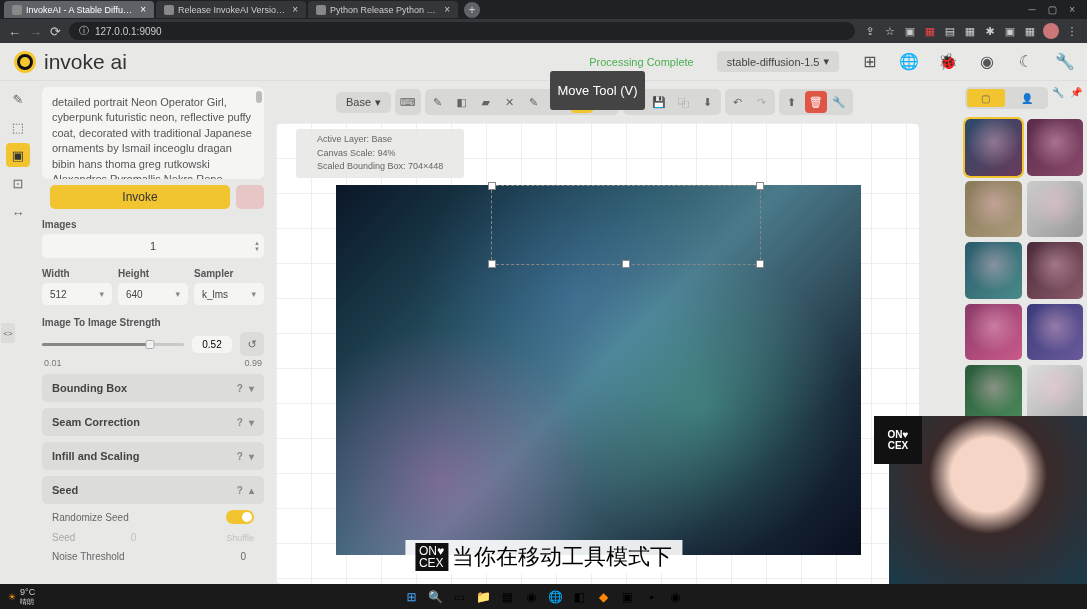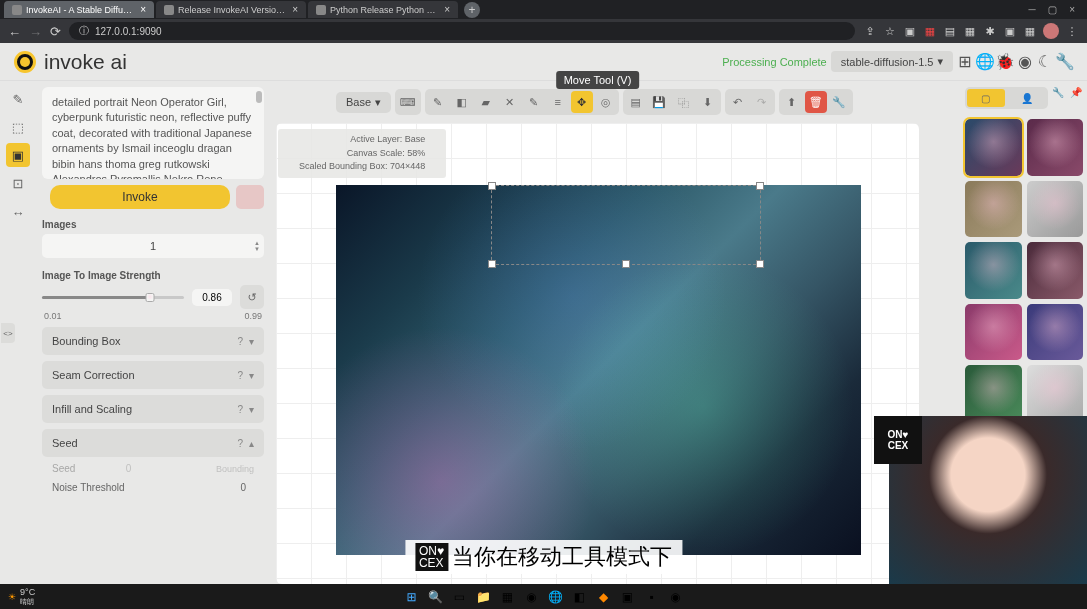--- a/index.html
+++ b/index.html
@@ -21,78 +21,78 @@
 .ext-icons { display:flex; gap:6px; align-items:center; }
 .ext-icons span { width:14px; height:14px; display:flex; align-items:center; justify-content:center; color:#ccc; font-size:11px; }
 
 
 .app { background:#f0f0f0; height:541px; position:relative; }
 .app-header { height:38px; background:#e8e8e7; display:flex; align-items:center; padding:12px 14px; border-bottom:1px solid #ddd; }
 .logo { display:flex; align-items:center; gap:8px; }
 .logo-circle { width:22px; height:22px; border-radius:50%; background:#111; border:3px solid #f7c52d; position:relative; }
 .logo-circle::after { content:''; position:absolute; inset:3px; border-radius:50%; background:#f7c52d; }
 .logo-text { font-size:21px; color:#333; font-weight:400; }
-.header-right { margin-left:auto; display:flex; align-items:center; gap:4px; }
+.header-right { margin-left:auto; display:flex; align-items:center; gap:23px; }
 .status { color:#4caf50; font-size:11px; font-weight:500; }
 .model-chip { background:#d8d8d6; border-radius:4px; padding:4px 10px; font-size:11px; color:#444; display:flex; align-items:center; gap:4px; }
 .hdr-icon { width:16px; height:16px; color:#555; cursor:pointer; display:flex; align-items:center; justify-content:center; }
 
 .app-body { display:flex; height:503px; }
 
 
 .left-strip { width:36px; background:#e8e8e7; display:flex; flex-direction:column; align-items:center; padding-top:6px; gap:4px; }
 .strip-btn { width:24px; height:24px; border-radius:4px; display:flex; align-items:center; justify-content:center; color:#666; cursor:pointer; font-size:13px; }
 .strip-btn.active { background:#f2c530; color:#333; }
 
 
 .left-panel { width:234px; background:#e8e8e7; padding:6px; overflow:hidden; }
 .prompt-box { background:#f5f5f4; border-radius:6px; padding:8px 10px; font-size:11px; color:#555; height:92px; overflow:hidden; line-height:1.4; position:relative; }
 .prompt-box .scroll { position:absolute; right:2px; top:4px; width:6px; height:12px; background:#bbb; border-radius:3px; }
 .invoke-row { display:flex; gap:6px; margin-top:6px; }
-.invoke-btn { flex:1; background:#f2c530; border:none; border-radius:10px; height:24px; font-size:12px; font-weight:500; color:#333; cursor:pointer;margin-left:8px; }
+.invoke-btn { flex:1; background:#f2c530; border:none; border-radius:5px; height:24px; font-size:12px; font-weight:500; color:#333; cursor:pointer;margin-left:8px; }
 .cancel-btn { width:28px; background:#e5a5a5; border-radius:5px; opacity:0.5; }
 
 .param-row { display:flex; gap:6px; margin-top:10px; }
 .param-col { flex:1; }
 .plabel { font-size:10px; color:#555; font-weight:700; margin-bottom:4px; }
 .pinput { background:#f5f5f4; border-radius:5px; height:24px; display:flex; align-items:center; justify-content:center; font-size:11px; color:#444; position:relative; }
 .pinput .stepper { position:absolute; right:4px; display:flex; flex-direction:column; font-size:6px; color:#888; }
 .psel { background:#f5f5f4; border-radius:5px; height:22px; display:flex; align-items:center; padding:0 8px; font-size:10px; color:#444; justify-content:space-between; }
 .psel::after { content:'▾'; font-size:9px; color:#888; }
 
 .slider-row { margin-top:12px; }
 .slider-track { display:flex; align-items:center; gap:8px; margin-top:4px; }
 .track { flex:1; height:3px; background:#c8c8c8; border-radius:2px; position:relative; }
 .track .fill { height:100%; background:#888; border-radius:2px; }
 .track .thumb { position:absolute; top:-3px; width:9px; height:9px; background:#f5f5f4; border:1px solid #aaa; border-radius:2px; transform:translateX(-50%); }
 .sval { background:#f5f5f4; border-radius:5px; padding:3px 8px; font-size:10px; width:40px; text-align:center; position:relative; }
 .reset-btn { width:24px; height:24px; background:#dcdcda; border-radius:5px; display:flex; align-items:center; justify-content:center; font-size:11px; color:#666; }
 .range-labels { display:flex; justify-content:space-between; font-size:9px; color:#777; margin-top:2px; padding:0 2px; }
 
-.accordion { background:#dcdcda; border-radius:5px; margin-top:6px; padding:8px 10px; font-size:11px; color:#444; display:flex; align-items:center; justify-content:space-between; }
+.accordion { background:#dcdcda; border-radius:5px; margin-top:6px; padding:8px 10px; font-size:11px; color:#444; display:flex; align-items:center; justify-content:space-between;font-weight:bold; }
 .acc-icons { display:flex; gap:6px; color:#888; font-size:10px; }
 .acc-sub { padding:6px 10px 2px; font-size:10px; color:#666; display:flex; align-items:center; justify-content:space-between; }
 .toggle { width:28px; height:14px; background:#f2c530; border-radius:7px; position:relative; }
 .toggle::after { content:''; position:absolute; right:2px; top:2px; width:10px; height:10px; background:#fff; border-radius:50%; }
 .seed-input { display:flex; align-items:center; gap:8px; }
 .seed-input input { border:none; background:transparent; width:40px; font-size:10px; color:#999; }
 .shuffle { font-size:9px; color:#999; }
 
 
 .canvas-wrap { flex:1; background:#e8e8e7; padding:6px 6px 0; display:flex; flex-direction:column; }
 .canvas-toolbar { height:30px; display:flex; align-items:center; gap:4px; padding:0 60px; position:relative; }
 .tgroup { display:flex; gap:2px; background:#d8d8d6; border-radius:5px; padding:2px; }
 .tbtn { width:22px; height:22px; border-radius:4px; display:flex; align-items:center; justify-content:center; color:#666; font-size:11px; cursor:pointer; }
 .tbtn.active { background:#f2c530; color:#333; }
 .tbtn.red { background:#e05646; color:#fff; }
 .layer-sel { background:#d8d8d6; border-radius:5px; padding:4px 10px; font-size:11px; color:#444; display:flex; align-items:center; gap:4px; }
-.tooltip { position:absolute; top:-16px; left:50%; transform:translateX(-50%); background:#444; color:#fff; font-size:11px; padding:3px 8px; border-radius:3px; white-space:nowrap; z-index:10; }
+.tooltip { position:absolute; top:-16px; left:50%; transform:translateX(-50%); background:#444; color:#fff; font-size:13px; padding:12px 8px; border-radius:3px; white-space:nowrap; z-index:10; }
 
 .canvas-area { flex:1; background:#fff; border-radius:6px; margin-top:6px; position:relative; overflow:hidden; background-image:linear-gradient(#eee 1px,transparent 1px),linear-gradient(90deg,#eee 1px,transparent 1px); background-size:35px 35px; }
-.canvas-info { position:absolute; top:6px; left:2px; background:rgba(230,230,228,0.85); padding:4px 21px; font-size:9px; color:#666; line-height:1.5; z-index:5; border-radius:3px;text-align:right; }
+.canvas-info { position:absolute; top:6px; left:20px; background:rgba(230,230,228,0.85); padding:4px 21px; font-size:9px; color:#666; line-height:1.5; z-index:5; border-radius:3px; }
 .canvas-img { position:absolute; top:62px; left:60px; width:525px; height:370px; background:linear-gradient(135deg,#0a1628 0%,#1a3a4a 20%,#2d5a6a 35%,#4a7a8a 50%,#355565 65%,#1a2a3a 80%,#0a1020 100%); }
 .canvas-img::before { content:''; position:absolute; inset:0; background:radial-gradient(circle at 20% 80%,rgba(255,100,200,0.3),transparent 30%),radial-gradient(circle at 70% 60%,rgba(100,255,200,0.25),transparent 35%),radial-gradient(circle at 45% 30%,rgba(100,150,255,0.2),transparent 40%); }
 .bbox { position:absolute; border:1px dashed #888; }
 .bbox .handle { position:absolute; width:8px; height:8px; background:#fff; border:1px solid #888; }
 
 
 .right-strip { width:36px; background:#e8e8e7; }
 .gallery { width:126px; background:#e8e8e7; padding:6px 4px; }
 .gal-tabs { display:flex; gap:4px; background:#d8d8d6; border-radius:5px; padding:2px; margin-bottom:6px; }
 .gal-tab { flex:1; height:18px; border-radius:3px; display:flex; align-items:center; justify-content:center; font-size:10px; color:#666; }
@@ -207,29 +207,49 @@
       <div class="param-row">
         <div class="param-col">
             <div class="plabel">Images</div>
             <div class="pinput">
               <span>1</span>
               <span class="stepper">▲<br>▼</span>
             </div>
           </div>
       </div>
 
+      <div class="param-row">
+        <div class="param-col">
+            <div class="plabel">Width</div>
+            <div class="psel">
+              <span>512</span>
+            </div>
+          </div>
+        <div class="param-col">
+            <div class="plabel">Height</div>
+            <div class="psel">
+              <span>640</span>
+            </div>
+          </div>
+        <div class="param-col">
+            <div class="plabel">Sampler</div>
+            <div class="psel">
+              <span>k_lms</span>
+            </div>
+          </div>
+      </div>
 
       <div class="slider-row">
         <div class="plabel">Image To Image Strength</div>
         <div class="slider-track">
           <div class="track">
               <div class="fill" style="width:76%"></div>
               <div class="thumb" style="left:76%"></div>
             </div>
-          <div class="sval"><span>0.86</span></div>
+          <div class="sval"><span>0.52</span></div>
           <div class="reset-btn">↺</div>
         </div>
         <div class="range-labels">
             <span>0.01</span>
             <span>0.99</span>
           </div>
       </div>
 
       <div class="accordion">
           <span>Bounding Box</span>
@@ -252,24 +272,28 @@
             <span>▾</span>
           </span>
         </div>
       <div class="accordion" style="background:#dcdcda">
           <span>Seed</span>
           <span class="acc-icons">
             <span>?</span>
             <span>▴</span>
           </span>
         </div>
+      <div class="acc-sub">
+          <span>Randomize Seed</span>
+          <div class="toggle"></div>
+        </div>
       <div class="acc-sub seed-input" style="opacity:.5">
           <span>Seed</span>
           <input value="0" style="">
-          <span class="shuffle">Bounding</span>
+          <span class="shuffle">Shuffle</span>
         </div>
       <div class="acc-sub">
           <span>Noise Threshold</span>
           <span style="margin-right:8px">0</span>
         </div>
     </div>
 
     <div class="canvas-wrap">
       <div class="canvas-toolbar">
         <div class="tooltip">Move Tool (V)</div>
@@ -302,21 +326,21 @@
         </div>
         <div class="tgroup">
           <div class="tbtn">⬆</div>
           <div class="tbtn red">🗑</div>
           <div class="tbtn">🔧</div>
         </div>
       </div>
       <div class="canvas-area">
         <div class="canvas-info">
           <div>Active Layer: Base</div>
-          <div>Canvas Scale: 58%</div>
+          <div>Canvas Scale: 94%</div>
           <div>Scaled Bounding Box: 704×448</div>
         </div>
         <div class="canvas-img"></div>
         <div class="bbox" style="top:62px;left:215px;width:270px;height:80px">
           <div class="handle" style="top:-4px;left:-4px"></div>
             <div class="handle" style="top:-4px;right:-4px"></div>
           <div class="handle" style="bottom:-4px;left:-4px"></div>
             <div class="handle" style="bottom:-4px;right:-4px"></div>
           <div class="handle" style="bottom:-4px;left:50%;margin-left:-4px"></div>
         </div>

